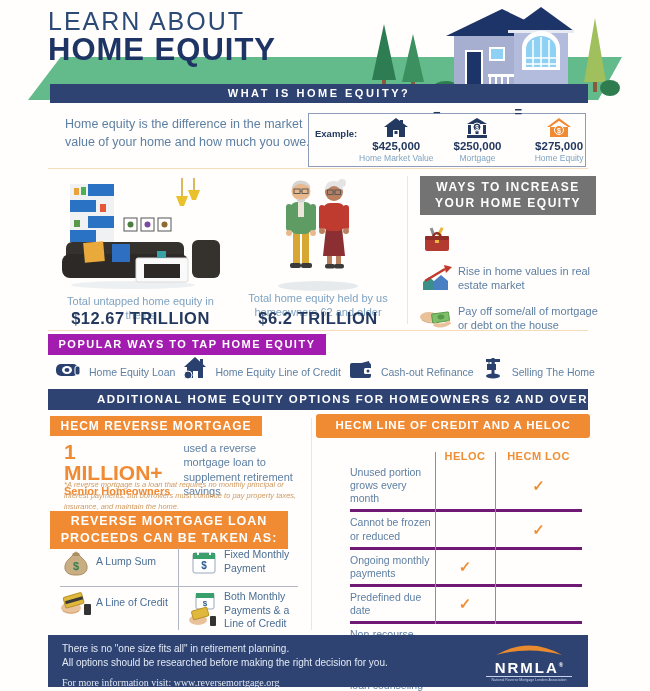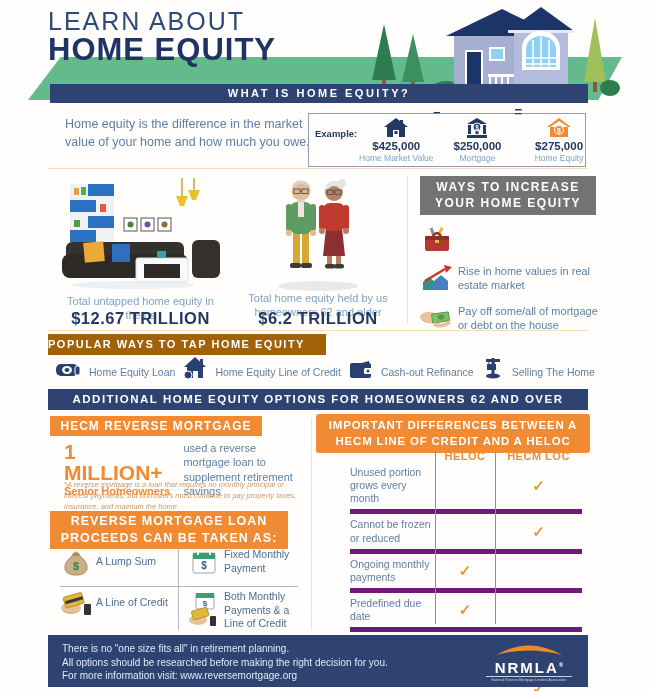--- a/index.html
+++ b/index.html
@@ -32,28 +32,28 @@
   .stat-cap{position:absolute;text-align:center;font-size:11px;line-height:1.25;color:#7fa3c2;}
   .stat-val{position:absolute;text-align:center;font-size:16.5px;font-weight:bold;color:#24395f;letter-spacing:.5px;}
   .vdiv{position:absolute;left:407px;top:176px;width:1px;height:148px;background:#e4e6e9;}
   .ways{position:absolute;left:416px;top:176px;width:184px;}
   .ways-banner{background:#737373;color:#fff;font-size:12px;font-weight:bold;letter-spacing:1.5px;
       text-align:center;line-height:1.3;padding:4px 2px;width:172px;margin-left:4px;}
   .way-item{display:flex;align-items:center;margin-top:11px;}
   .way-item .icn{width:42px;display:flex;justify-content:center;flex:none;}
   .way-txt{font-size:11px;line-height:1.3;color:#5d7fa3;}
   
-  .pop-banner{position:absolute;left:48px;top:334px;width:278px;height:21px;background:#a16207;color:#fff;
-      font-size:11px;font-weight:bold;letter-spacing:1.5px;line-height:21px;}
+  .pop-banner{position:absolute;left:48px;top:334px;width:278px;height:21px;background:#a21caf;color:#fff;
+      font-size:11px;font-weight:bold;letter-spacing:1.5px;text-align:center;line-height:21px;}
   .pop-items{position:absolute;left:55px;top:357px;width:540px;display:flex;justify-content:space-between;}
   .pop-item{display:flex;align-items:flex-end;}
   .pop-item .icn{margin-right:8px;display:flex;}
   .pop-lbl{font-size:10.5px;line-height:1.25;color:#5d7fa3;}
   .add-banner{position:absolute;left:48px;top:389px;width:540px;height:21px;background:#2e4372;color:#fff;
-      font-size:11.5px;font-weight:bold;letter-spacing:1.5px;text-align:center;line-height:21px;}
+      font-size:11.5px;font-weight:bold;letter-spacing:1.5px;text-align:right;line-height:21px;}
   
   .obanner{background:#f08a33;color:#fff;font-weight:bold;text-align:center;}
   .hecm-banner{position:absolute;left:50px;top:416px;width:212px;height:20px;font-size:12px;
       letter-spacing:1px;line-height:20px;text-align:center;}
   .hecm-stat{position:absolute;left:64px;top:441px;width:240px;display:flex;}
   .big-orange{font-size:21px;font-weight:bold;color:#f08a33;line-height:1;}
   .sub-orange{font-size:11px;font-weight:bold;color:#f08a33;margin-top:2px;}
   .hecm-txt{font-size:11px;line-height:1.3;color:#5d7fa3;margin-left:10px;width:128px;}
   .footnote{position:absolute;left:64px;top:480px;width:238px;font-size:7.5px;font-style:italic;
       line-height:1.45;color:#cf9a63;}
@@ -63,31 +63,31 @@
   .proc-item{position:absolute;display:flex;align-items:center;}
   .proc-item .icn{width:40px;display:flex;justify-content:center;flex:none;}
   .proc-lbl{font-size:10.5px;line-height:1.3;color:#4a6e95;}
   .pgrid-v{position:absolute;left:122px;top:2px;width:1px;height:82px;background:#b0b7c3;}
   .pgrid-h{position:absolute;left:4px;top:40px;width:238px;height:1px;background:#b0b7c3;}
   .col-div{position:absolute;left:311px;top:418px;width:1px;height:212px;background:#e4e6e9;}
   
   .comp-banner{position:absolute;left:316px;top:414px;width:274px;font-size:11.5px;letter-spacing:.8px;
       line-height:1.35;padding:4px 0;border-radius:3px;}
   .ctable{position:absolute;left:350px;top:450px;width:232px;}
-  .crow{display:flex;align-items:center;border-bottom:5px solid #701a75;}
+  .crow{display:flex;align-items:center;border-bottom:3px solid #701a75;}
   .crow.chead{border-bottom:none;}
   .clabel{width:85px;font-size:10.5px;line-height:1.25;color:#5d7fa3;padding:4px 0;}
   .ccell{width:60px;text-align:center;color:#ee8f35;font-size:15px;font-weight:bold;}
   .ccell.c3{width:87px;}
   .chead .ccell{font-size:11px;letter-spacing:.5px;}
   .cvline{position:absolute;top:2px;width:1px;background:#7d93b5;}
   
   .footer{position:absolute;left:48px;top:635px;width:540px;height:52px;background:#2e4372;color:#e2e9f5;}
   .f-lines{position:absolute;left:14px;top:7px;font-size:10px;line-height:1.35;}
-  .f-line3{}
+  .f-line3{margin-top:7px;font-family:Liberation Serif, serif;}
   .logo{position:absolute;right:16px;top:7px;width:86px;text-align:center;}
   .logo-text{color:#fff;font-weight:bold;font-size:15px;letter-spacing:2px;line-height:1;}
   .logo-text sup{font-size:6px;letter-spacing:0;}
   .logo-tag{font-size:3.5px;color:#c6d2e8;border-top:1px solid #c6d2e8;margin-top:1px;padding-top:1px;}
   svg text{font-family:"Liberation Sans",sans-serif;}
 </style>
 </head>
 <body>
 
 <div class="page">
@@ -406,21 +406,20 @@
             <rect x="22" y="23" width="6" height="10" rx="1" fill="#333"></rect>
           </svg>
       </span>
       <span class="proc-lbl">Both Monthly Payments &amp; a Line of Credit</span>
     </div>
   </div>
 
   <div class="col-div"></div>
 
   <div class="obanner comp-banner">
-    <div>IMPORTANT DIFFERENCES BETWEEN A</div>
     <div>HECM LINE OF CREDIT AND A HELOC</div>
   </div>
   <div class="ctable">
     <div class="cvline" style="left:85px;height:172px;"></div>
     <div class="cvline" style="left:145px;height:172px;"></div>
     <div class="crow chead">
       <div class="clabel"></div>
       <div class="ccell">HELOC</div>
       <div class="ccell c3">HECM LOC</div>
     </div>

